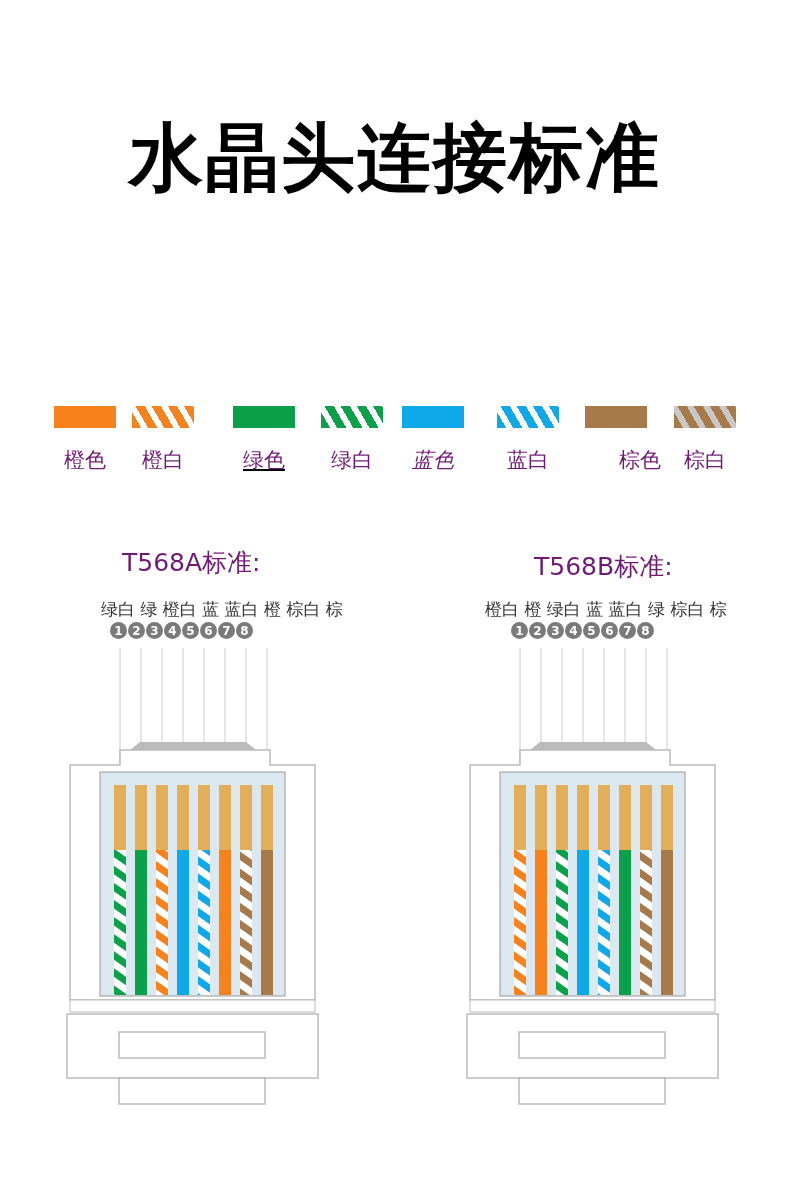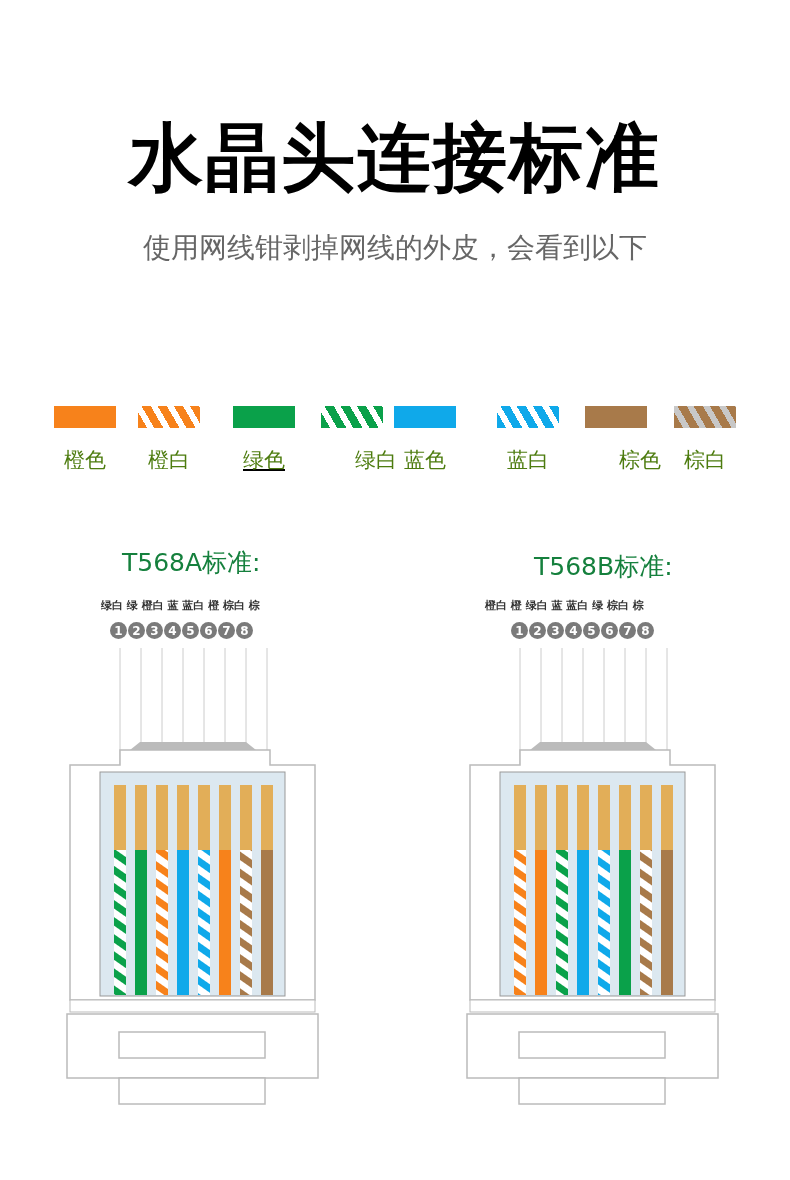--- a/index.html
+++ b/index.html
@@ -2,53 +2,52 @@
 <html><head>
 <meta charset="utf-8">
 <style>
   html, body { margin:0; padding:0; background:#ffffff; }
   body { width:790px; height:1180px; position:relative; overflow:hidden; font-family:"DejaVu Sans", sans-serif; }
   .title { position:absolute; left:0; width:790px; top:112px; text-align:center; font-size:74px; font-weight:bold; color:#000; letter-spacing:2px; line-height:90px; }
   .subtitle { position:absolute; left:0; width:790px; top:226px; text-align:center; font-size:28px; color:#666; line-height:44px; }
   .legend { position:absolute; top:406px; left:0; width:790px; }
   .legend-item { position:absolute; width:90px; text-align:center; }
   .swatch { width:62px; height:22px; margin:0 auto; }
-  .legend-label { margin-top:18px; font-size:21px; color:#4d7c0f; }
-  .std-title { position:absolute; font-size:25px; color:#15803d; }
-  .pin-labels { position:absolute; font-size:11px; color:#333; white-space:nowrap; font-weight:bold; }
+  .legend-label { margin-top:18px; font-size:21px; color:#701a75; }
+  .std-title { position:absolute; font-size:25px; color:#701a75; }
+  .pin-labels { position:absolute; font-size:17px; color:#333; white-space:nowrap; font-weight:normal; }
   .pin-nums { position:absolute; display:flex; gap:1px; }
   .pin-num { width:17px; height:17px; border-radius:50%; background:#7a7a7a; color:#fff; font-size:12px; font-weight:bold; display:flex; align-items:center; justify-content:center; }
   .diagram { position:absolute; }
 </style>
 </head>
 <body>
 
 <div class="title">水晶头连接标准</div>
 <div class="subtitle">
-  <div>使用网线钳剥掉网线的外皮，会看到以下</div>
 </div>
 
 <div class="legend" id="legend">
     <div class="legend-item" style="left: 40px;">
       <div class="swatch" style="background: rgb(247, 130, 27);"></div>
       <div class="legend-label">橙色</div>
     </div>
-    <div class="legend-item" style="left: 124px;">
+    <div class="legend-item" style="left: 118px;">
       <div class="swatch" style="background: repeating-linear-gradient(60deg, rgb(247, 130, 27) 0px, rgb(247, 130, 27) 8px, rgb(255, 255, 255) 8px, rgb(255, 255, 255) 14px);"></div>
       <div class="legend-label">橙白</div>
     </div>
     <div class="legend-item" style="left: 219px; text-decoration: underline;">
       <div class="swatch" style="background: rgb(10, 161, 74);"></div>
       <div class="legend-label">绿色</div>
     </div>
-    <div class="legend-item" style="left: 307px; text-align: right;">
+    <div class="legend-item" style="left: 307px;">
       <div class="swatch" style="background: repeating-linear-gradient(60deg, rgb(10, 161, 74) 0px, rgb(10, 161, 74) 8px, rgb(255, 255, 255) 8px, rgb(255, 255, 255) 14px);"></div>
       <div class="legend-label">绿白</div>
     </div>
-    <div class="legend-item" style="left: 380px;">
+    <div class="legend-item" style="left: 388px; font-style: italic;">
       <div class="swatch" style="background: rgb(15, 169, 234);"></div>
       <div class="legend-label">蓝色</div>
     </div>
     <div class="legend-item" style="left: 483px; font-family: Liberation Mono, monospace;">
       <div class="swatch" style="background: repeating-linear-gradient(60deg, rgb(15, 169, 234) 0px, rgb(15, 169, 234) 8px, rgb(255, 255, 255) 8px, rgb(255, 255, 255) 14px);"></div>
       <div class="legend-label">蓝白</div>
     </div>
     <div class="legend-item" style="left: 571px; text-align: right;">
       <div class="swatch" style="background: rgb(168, 122, 74);"></div>
       <div class="legend-label">棕色</div>

